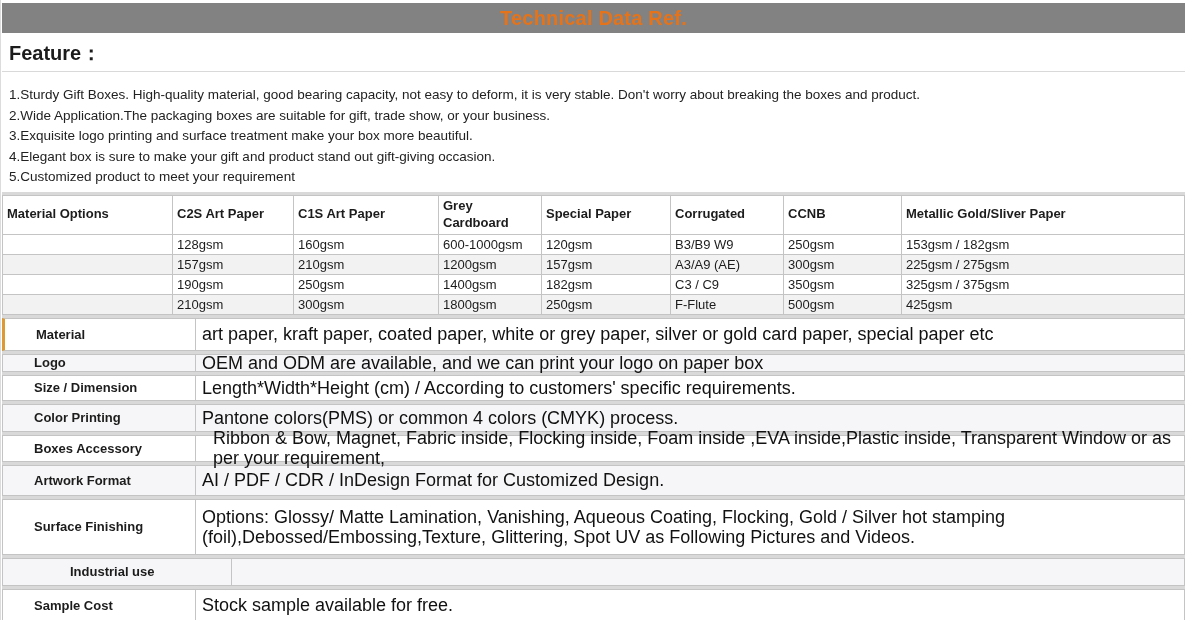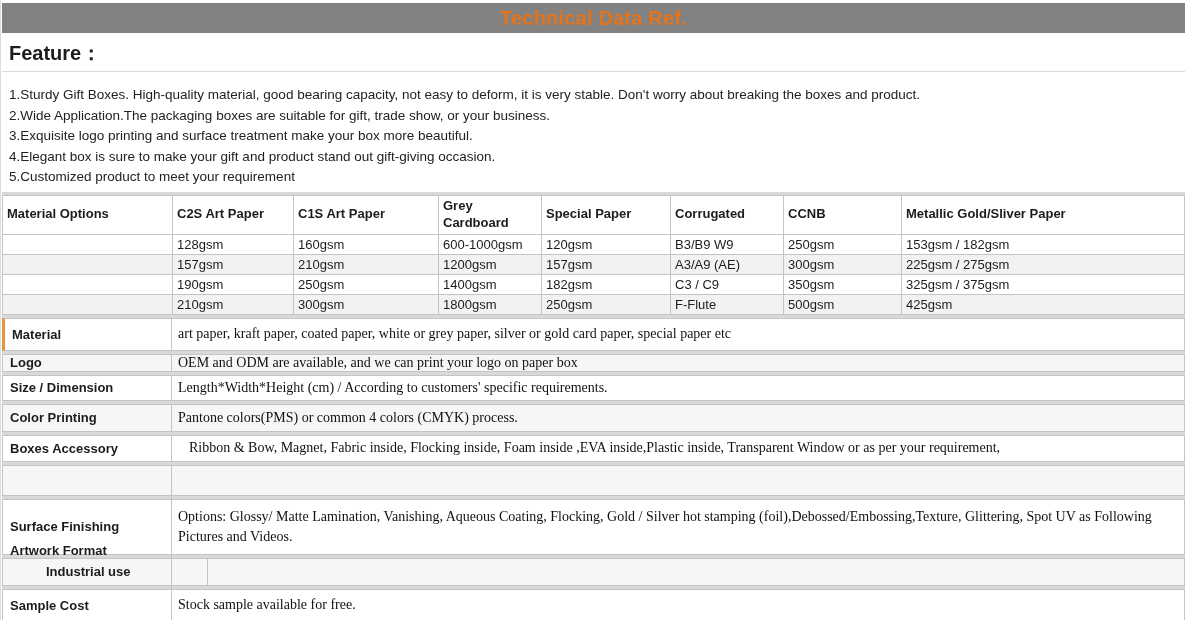--- a/index.html
+++ b/index.html
@@ -67,38 +67,38 @@
     display:flex;background:#fff;border:1px solid var(--border);
     width:1183px;
   }
   .spec-row + .spec-row{margin-top:3px;}
   .spec-row:nth-child(even){background:var(--spec-row-alt);}
   .spec-row:nth-child(1){height:33px;border-left:3px solid var(--accent-left-border);}
   .spec-row:nth-child(2){height:18px;}
   .spec-row:nth-child(3){height:26px;}
   .spec-row:nth-child(4){height:28px;}
   .spec-row:nth-child(5){height:27px;gap:11px;}
-  .spec-row:nth-child(6){height:31px;flex-direction:column;}
+  .spec-row:nth-child(6){height:31px;}
   .spec-row:nth-child(7){height:56px;}
   .spec-row:nth-child(8){height:28px;padding-left:36px;}
   .spec-row:nth-child(9){height:33px;}
   .spec-label{
     width:169px;flex:0 0 169px;
     display:flex;align-items:center;
     font-size:13px;font-weight:700;
     padding-left:7px;
     border-right:1px solid var(--border);
+    margin-left:24px;
   }
   .spec-row:nth-child(1) .spec-label{flex-basis:167px;width:167px;}
   .spec-value{
     flex:1;display:flex;align-items:center;
-    font-size:14px;line-height:20px;
+    font-size:18px;line-height:20px;
     padding:2px 8px 2px 6px;
     color:#111;
-    font-family:Liberation Serif, serif;
   }
 </style>
 </head>
 <body>
 
 <div class="page">
 
   <div class="title-bar">
     <span>Technical Data Ref.</span>
   </div>

